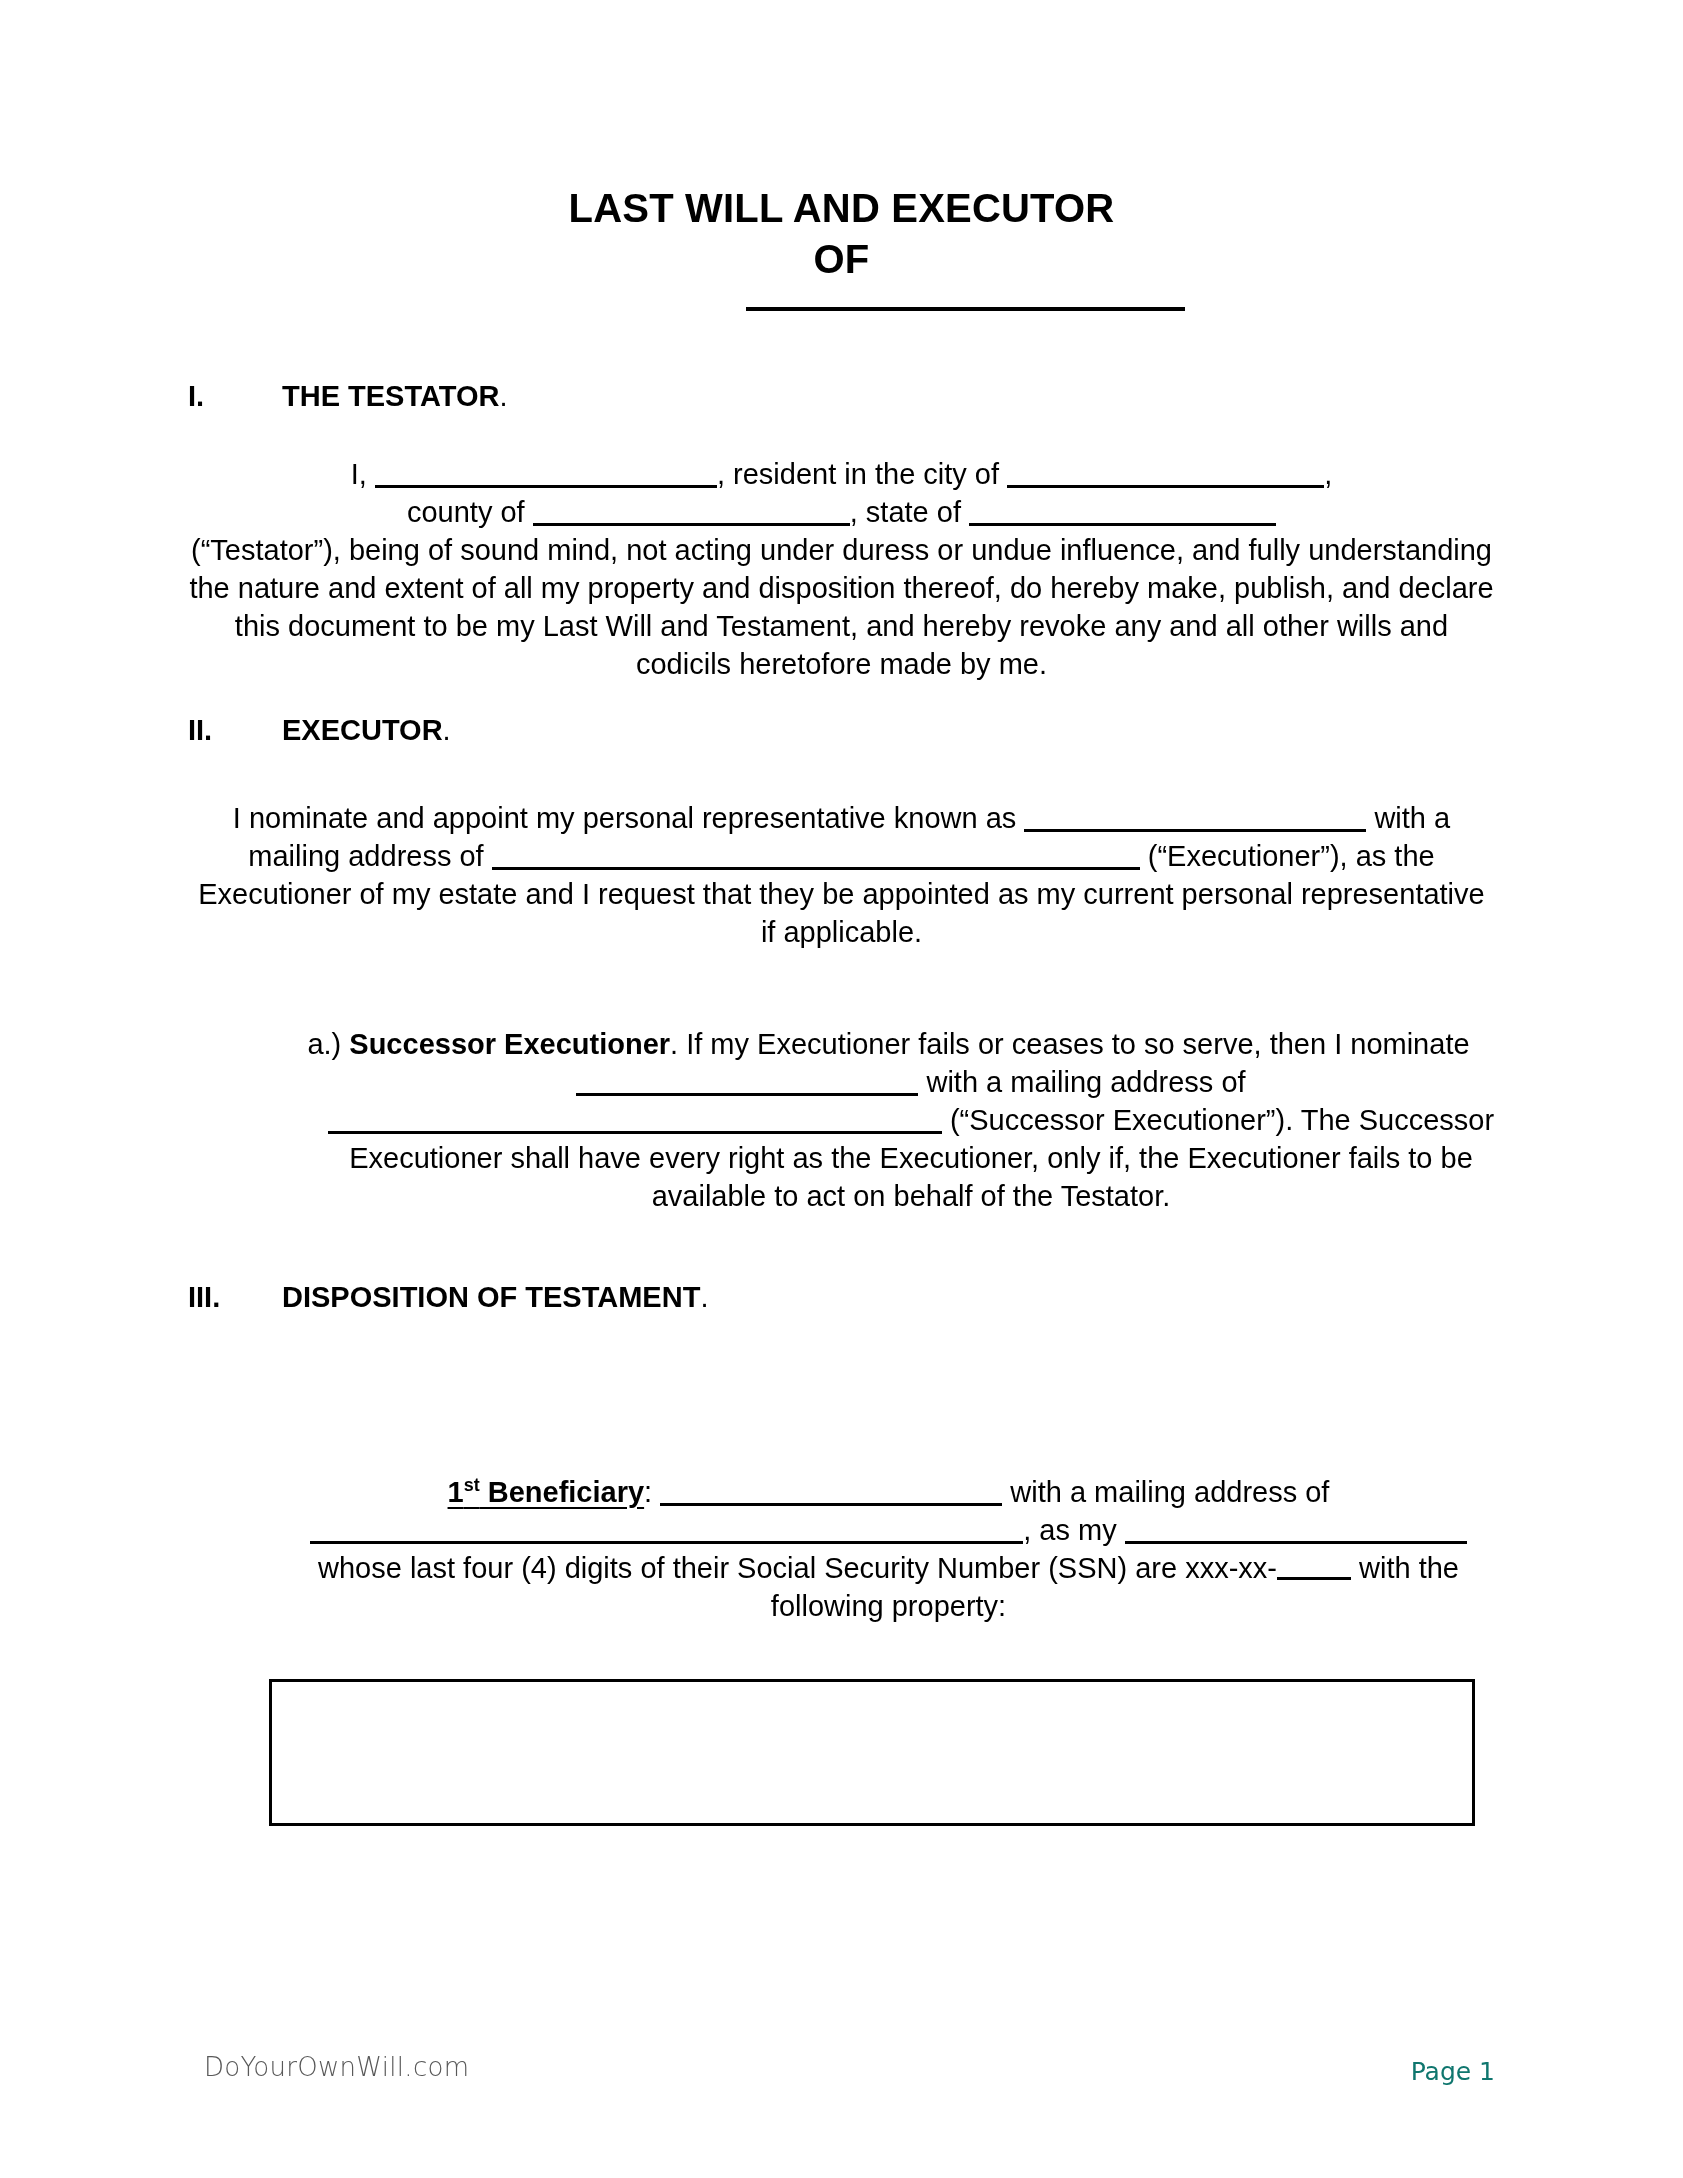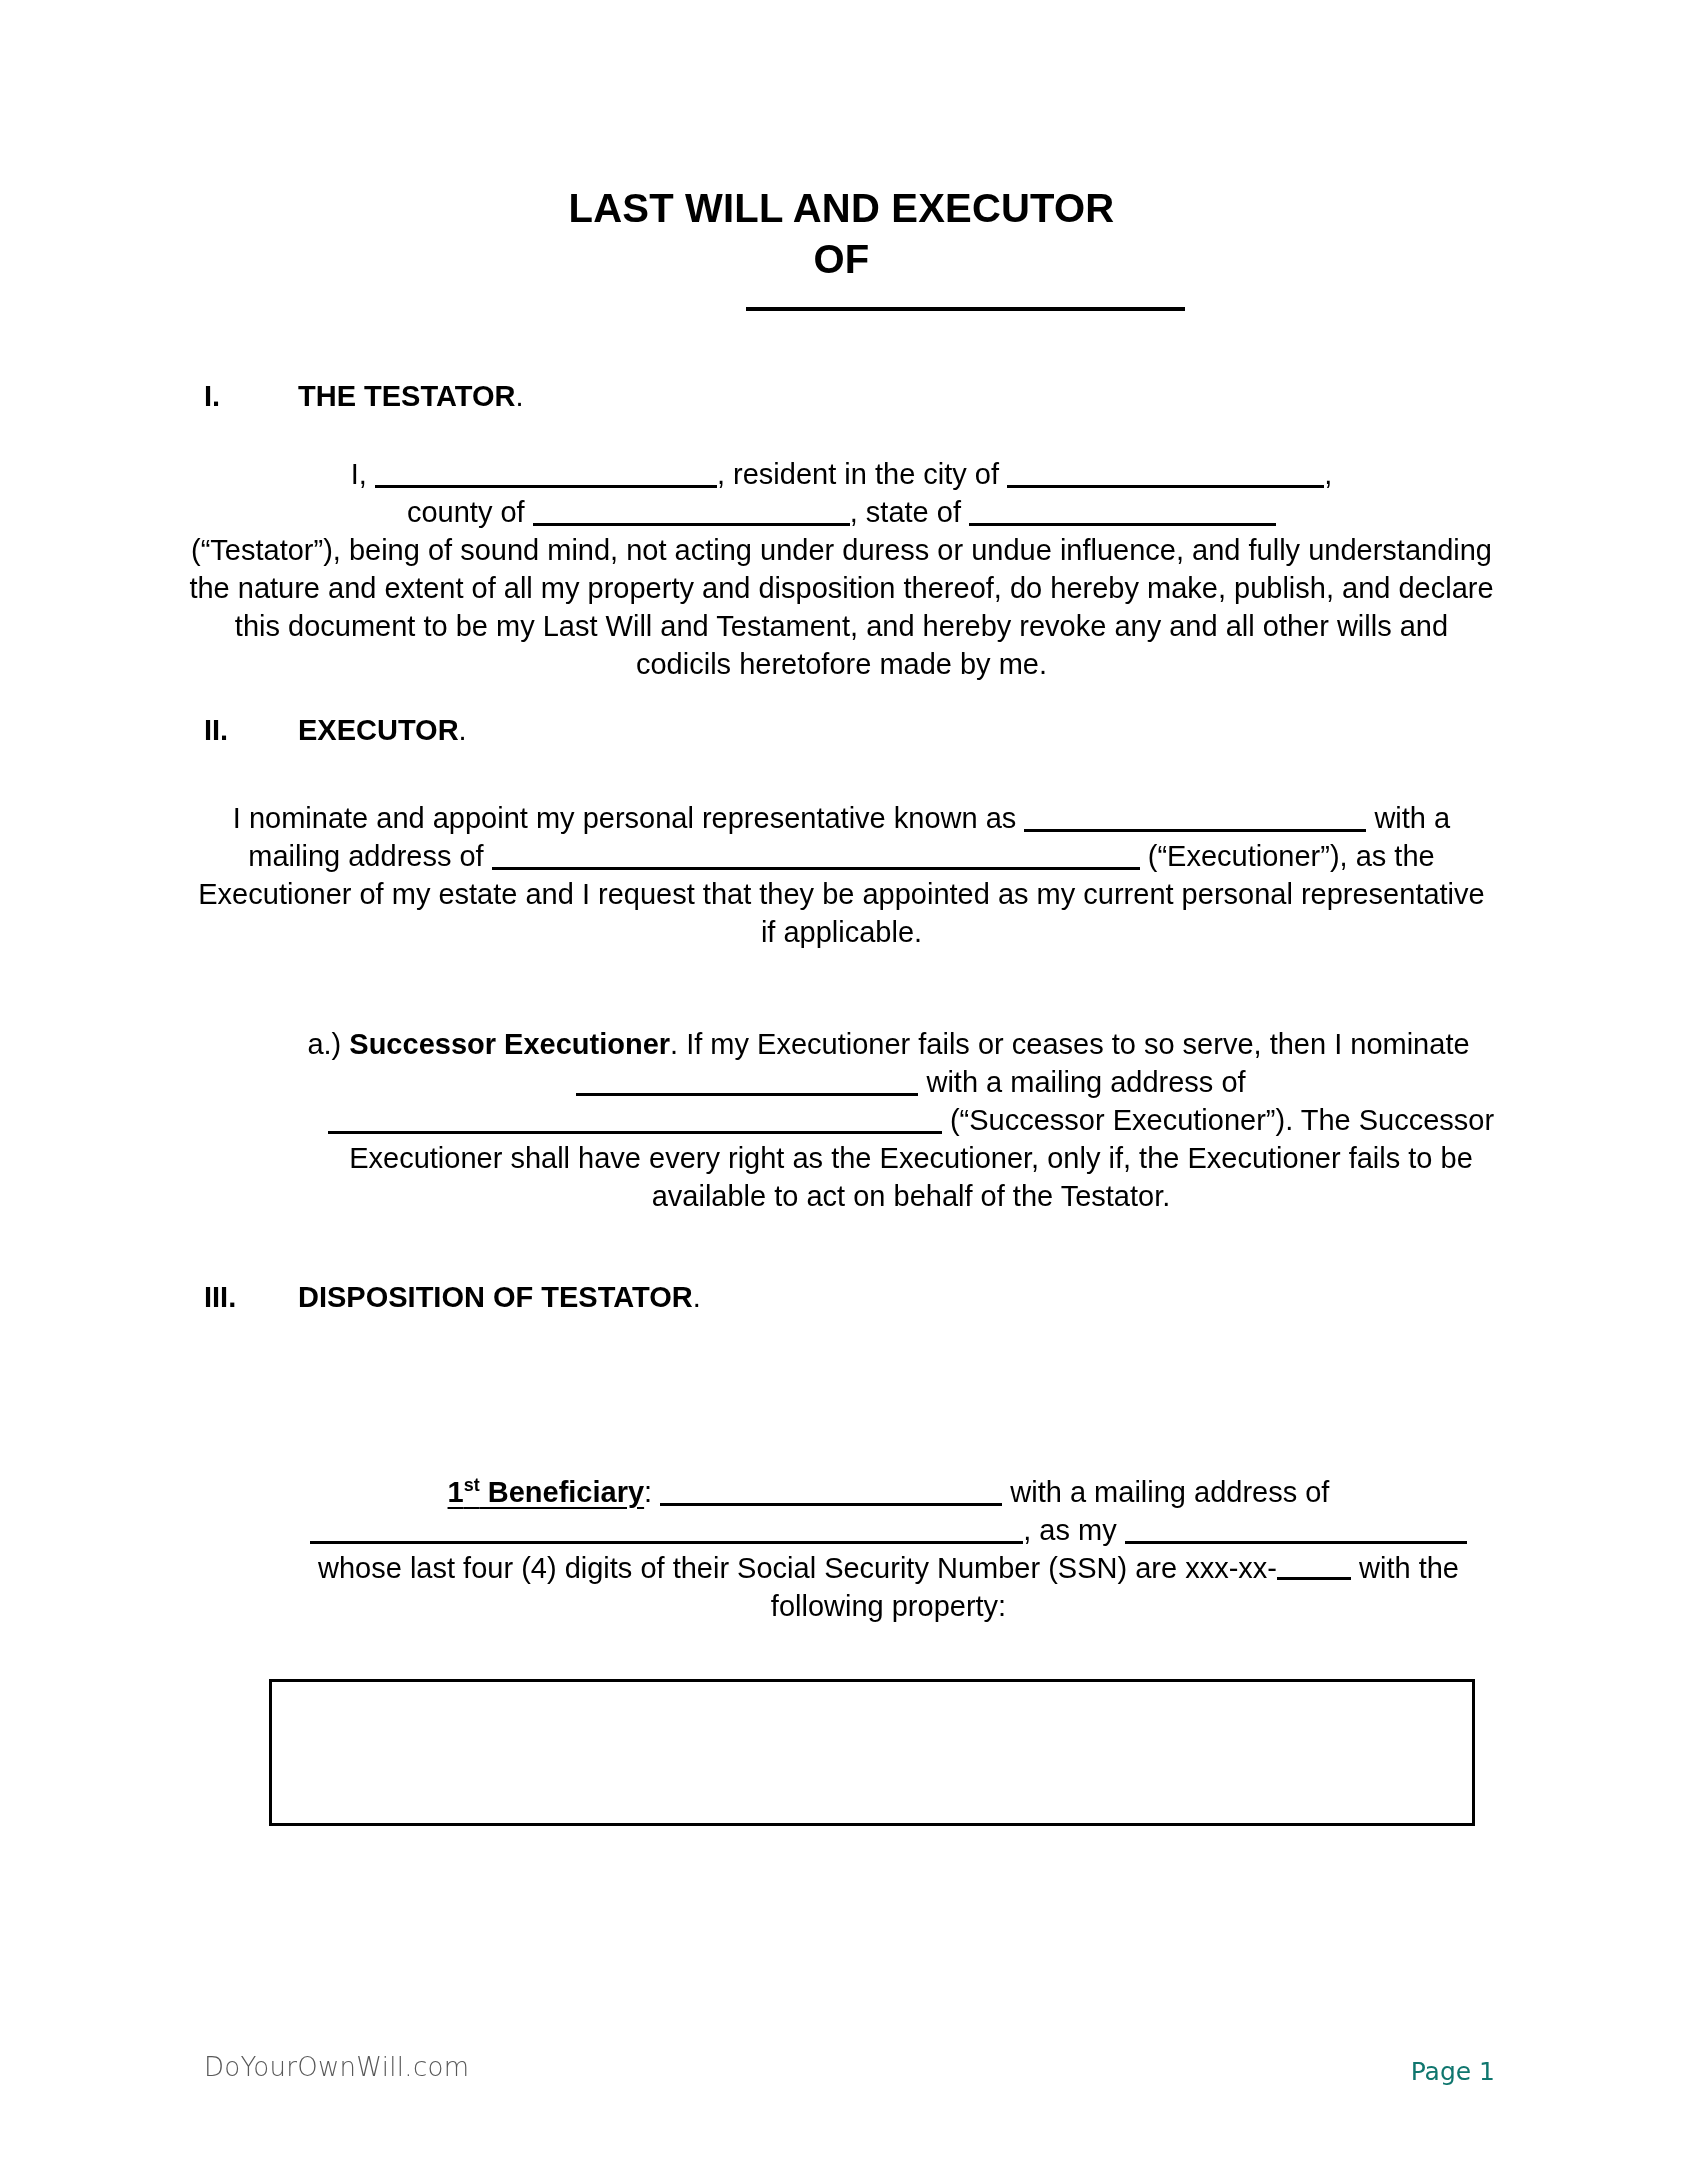--- a/index.html
+++ b/index.html
@@ -49,21 +49,20 @@
   }
 
   
   .heading {
     position: absolute;
     left: 188px;
     font-size: 29px;
     font-weight: bold;
     white-space: pre;
     line-height: 34px;
-    margin-left: 16px;
   }
   .heading .num { display: inline-block; width: 94px; }
   .heading .dot { font-weight: normal; }
 
   
   .body {
     position: absolute;
     font-size: 29px;
     line-height: 38px;
     font-weight: normal;
@@ -150,21 +149,21 @@
   <div class="heading" style="top:379px;"><span class="num">I.</span><span>THE TESTATOR</span><span class="dot">.</span></div>
 
   <div class="body" style="top:455px;"><span>I, </span><span class="fill w-name"></span><span>, resident in the city of </span><span class="fill w-city"></span><span>,</span><br><span>county of </span><span class="fill w-county"></span><span>, state of </span><span class="fill w-state"></span><br><span>(“Testator”), being of sound mind, not acting under duress or undue influence, and fully understanding the nature and extent of all my property and disposition thereof, do hereby make, publish, and declare this document to be my Last Will and Testament, and hereby revoke any and all other wills and codicils heretofore made by me.</span></div>
 
   <div class="heading" style="top:713px;"><span class="num">II.</span><span>EXECUTOR</span><span class="dot">.</span></div>
 
   <div class="body" style="top:799px;"><span>I nominate and appoint my personal representative known as </span><span class="fill w-name"></span><span> with a mailing address of </span><span class="fill w-addr"></span><span> (“Executioner”), as the Executioner of my estate and I request that they be appointed as my current personal representative if applicable.</span></div>
 
   <div class="body indent" style="top:1025px;"><span>a.)</span> <span class="b">Successor Executioner</span><span>.</span><span> If my Executioner fails or ceases to so serve, then I nominate </span><span class="fill w-name"></span><span> with a mailing address of </span><span class="fill w-addr2"></span><span> (“Successor Executioner”). The Successor Executioner shall have every right as the Executioner, only if, the Executioner fails to be available to act on behalf of the Testator.</span></div>
 
-  <div class="heading" style="top:1280px;"><span class="num">III.</span><span>DISPOSITION OF TESTATOR</span><span class="dot">.</span></div>
+  <div class="heading" style="top:1280px;"><span class="num">III.</span><span>DISPOSITION OF TESTAMENT</span><span class="dot">.</span></div>
 
 
   <div class="body indent2" style="top:1473px;"><span class="uline b"><span>1</span><sup>st</sup><span> Beneficiary</span></span><span>:</span> <span class="fill w-name"></span><span> with a mailing address of </span><span class="fill w-addr3"></span><span>, as my </span><span class="fill w-name"></span><span> whose last four (4) digits of their Social Security Number (SSN) are xxx-xx-</span><span class="fill w-ssn"></span><span> with the following property:</span></div>
 
   <div class="prop-box"></div>
 
   <div class="footer-brand">DoYourOwnWill.com</div>
   <div class="footer-page">Page 1</div>
 
 </div>

